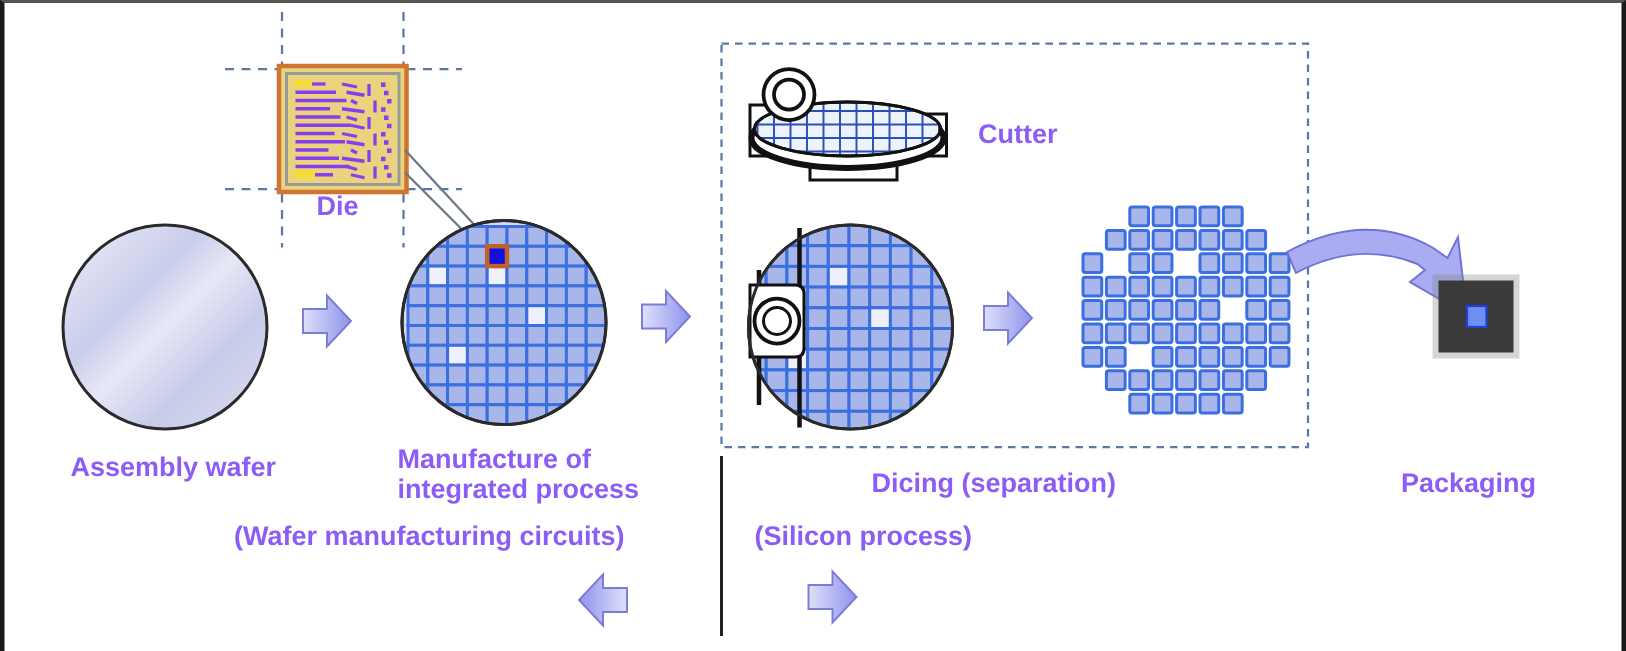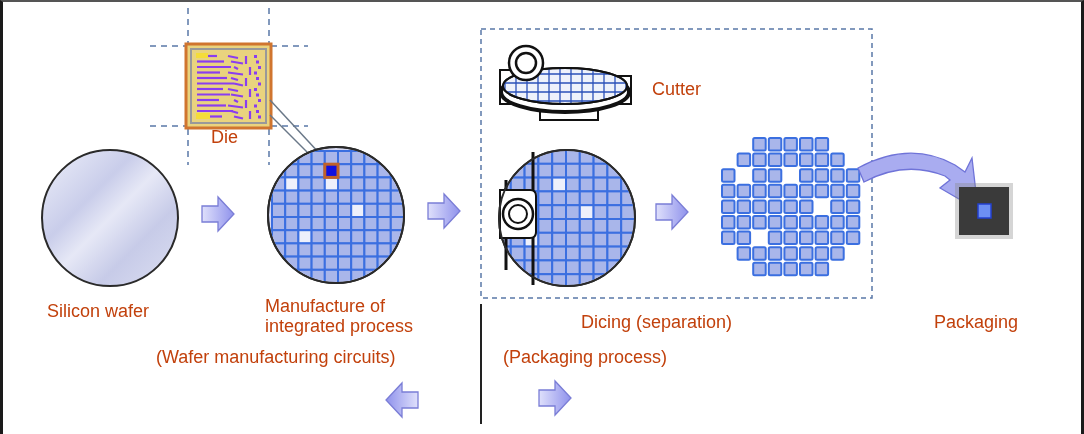--- a/index.html
+++ b/index.html
@@ -1,20 +1,20 @@
 <!DOCTYPE html>
 <html><head>
 <meta charset="utf-8">
 <style>
   html, body { margin: 0; padding: 0; background: #ffffff; }
   body { width: 1084px; height: 434px; overflow: hidden; position: relative; font-family: "Liberation Sans", sans-serif; }
   .frame { position: absolute; left: 0; top: 0; width: 1084px; height: 434px; box-sizing: border-box;
            border-top: 2px solid #555; border-left: 3px solid #1a1a1a; border-right: 3px solid #1a1a1a; background: #fff; }
   svg { position: absolute; left: 0; top: 0; }
-  .lbl { position: absolute; color: #c2410c; font-size: 18px; white-space: nowrap; }
+  .lbl { position: absolute; color: #8b5cf6; font-size: 18px; white-space: nowrap; font-weight: bold; }
 </style>
 </head>
 <body>
 
 <div class="frame"></div>
 
 <svg width="1084" height="434" viewBox="0 0 1084 434">
   <defs>
     <linearGradient id="waferGrad" x1="0" y1="0" x2="1" y2="1">
       <stop offset="0" stop-color="#eef0fa"></stop>
@@ -455,19 +455,19 @@
   <g>
     <path d="M0,-8 L-16,-8 L-16,-17 L-32,0 L-16,17 L-16,8 L0,8 Z" transform="translate(418,400)" fill="url(#arrowGradL)" stroke="#7a7dd6" stroke-width="1.3"></path>
   </g>
   <g>
     <path d="M0,-8 L16,-8 L16,-17 L32,0 L16,17 L16,8 L0,8 Z" transform="translate(539,398)" fill="url(#arrowGrad)" stroke="#7a7dd6" stroke-width="1.3"></path>
   </g>
 </svg>
 
 <div class="lbl" style="left:211px; top:127px;">Die</div>
 <div class="lbl" style="left:652px; top:79px;">Cutter</div>
-<div class="lbl" style="left:47px; top:301px;">Silicon wafer</div>
+<div class="lbl" style="left:47px; top:301px;">Assembly wafer</div>
 <div class="lbl" style="left:265px; top:296px;">Manufacture of</div>
 <div class="lbl" style="left:265px; top:316px;">integrated process</div>
 <div class="lbl" style="left:581px; top:312px;">Dicing (separation)</div>
 <div class="lbl" style="left:934px; top:312px;">Packaging</div>
 <div class="lbl" style="left:156px; top:347px;">(Wafer manufacturing circuits)</div>
-<div class="lbl" style="left:503px; top:347px;">(Packaging process)</div>
+<div class="lbl" style="left:503px; top:347px;">(Silicon process)</div>
 
 </body></html>

